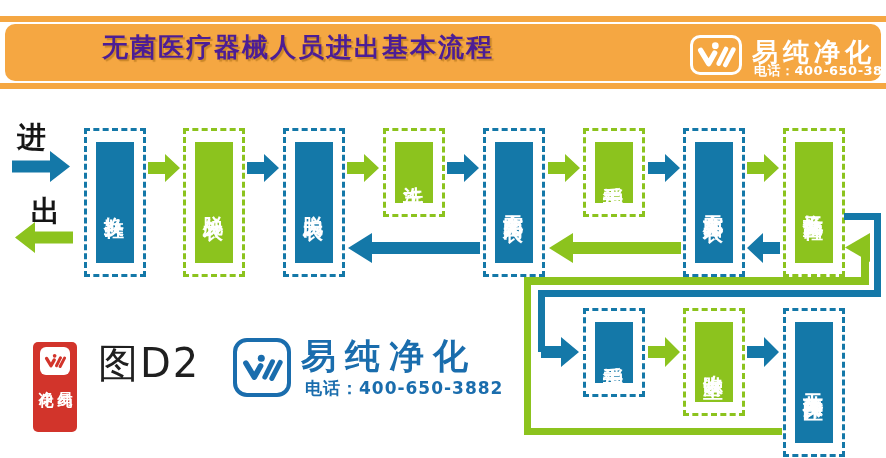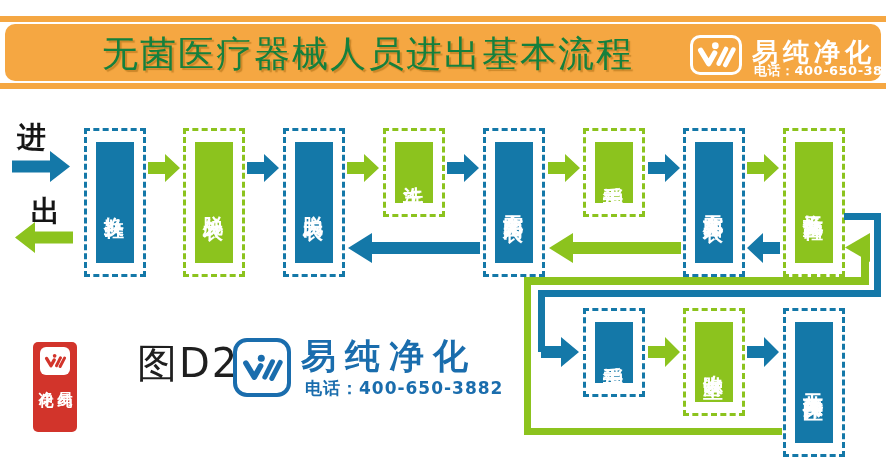--- a/index.html
+++ b/index.html
@@ -6,22 +6,22 @@
   html,body { background:#fff; }
   body { font-family:"DejaVu Sans", sans-serif; }
   #stage { position:relative; width:886px; height:458px; background:#fff; overflow:hidden; }
 
   
   .strip { position:absolute; left:0; width:886px; height:6px; background:var(--orange); }
   #strip-top { top:16px; }
   #strip-bottom { top:83px; }
   #banner { position:absolute; left:5px; top:24px; width:876px; height:57px;
             background:var(--orange); border-radius:10px; }
-  #banner-title { position:absolute; left:102px; top:30px; font-size:36px; font-weight:normal;
-                  color:#15803d; letter-spacing:2px; white-space:nowrap;
+  #banner-title { position:absolute; left:102px; top:30px; font-size:26px; font-weight:bold;
+                  color:#4c1d95; letter-spacing:2px; white-space:nowrap;
                   text-shadow:2px 2px 1px rgba(150,95,10,.45); }
   .logo-badge { border:3px solid currentColor; border-radius:10px; position:absolute;
                 display:flex; align-items:center; justify-content:center; }
   #hdr-badge { left:690px; top:35px; width:52px; height:40px; color:#fff; }
   #hdr-brand { position:absolute; left:752px; top:35px; color:#fff; font-weight:bold;
                font-size:26px; letter-spacing:5px; white-space:nowrap; }
   #hdr-phone { position:absolute; left:754px; top:62px; color:#fff; font-weight:bold;
                font-size:13px; letter-spacing:.5px; white-space:nowrap; }
 
   
@@ -51,21 +51,21 @@
   #seal { position:absolute; left:33px; top:342px; width:44px; height:90px;
           background:var(--seal-red); border-radius:5px; display:flex; flex-direction:column;
           align-items:center; padding:5px 3px 4px; }
   #seal-badge { width:30px; height:28px; background:#fff; border-radius:6px; color:var(--seal-red);
                 display:flex; align-items:center; justify-content:center; }
   #seal-cols { flex:1; display:flex; flex-direction:row-reverse; justify-content:space-around;
                width:100%; margin-top:4px; }
   .seal-col { writing-mode:vertical-rl; text-orientation:upright; color:#fff;
               font-size:15px; font-weight:bold; line-height:1; letter-spacing:2px; }
   #figure-label { position:absolute; left:98px; top:336px; font-size:40px; color:#1f1f1f;
-                  letter-spacing:2px;margin-left:39px; }
+                  letter-spacing:2px; }
   #ftr-badge { left:233px; top:338px; width:58px; height:59px; color:var(--logo-blue);
                border-width:4px; border-radius:14px; }
   #ftr-brand { position:absolute; left:301px; top:333px; color:var(--logo-blue); font-weight:bold;
                font-size:35px; letter-spacing:9px; white-space:nowrap; }
   #ftr-phone { position:absolute; left:305px; top:377px; color:var(--logo-blue); font-weight:bold;
                font-size:17px; letter-spacing:1px; white-space:nowrap; }
 </style>
 </head>
 <body>
 

